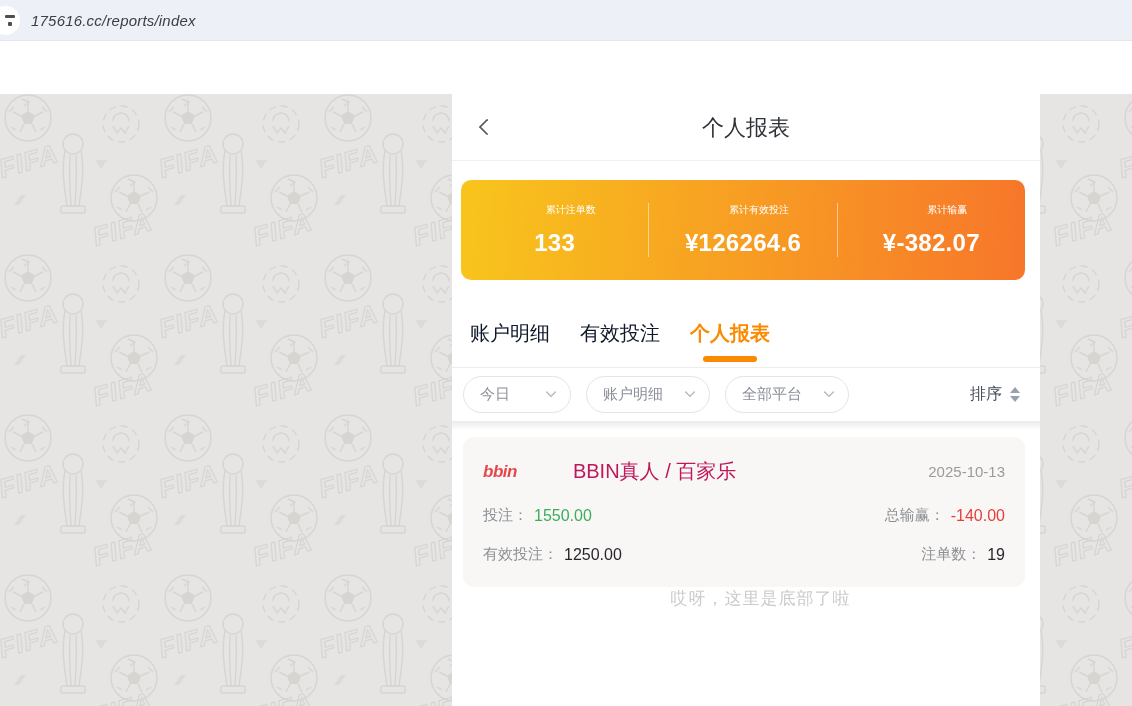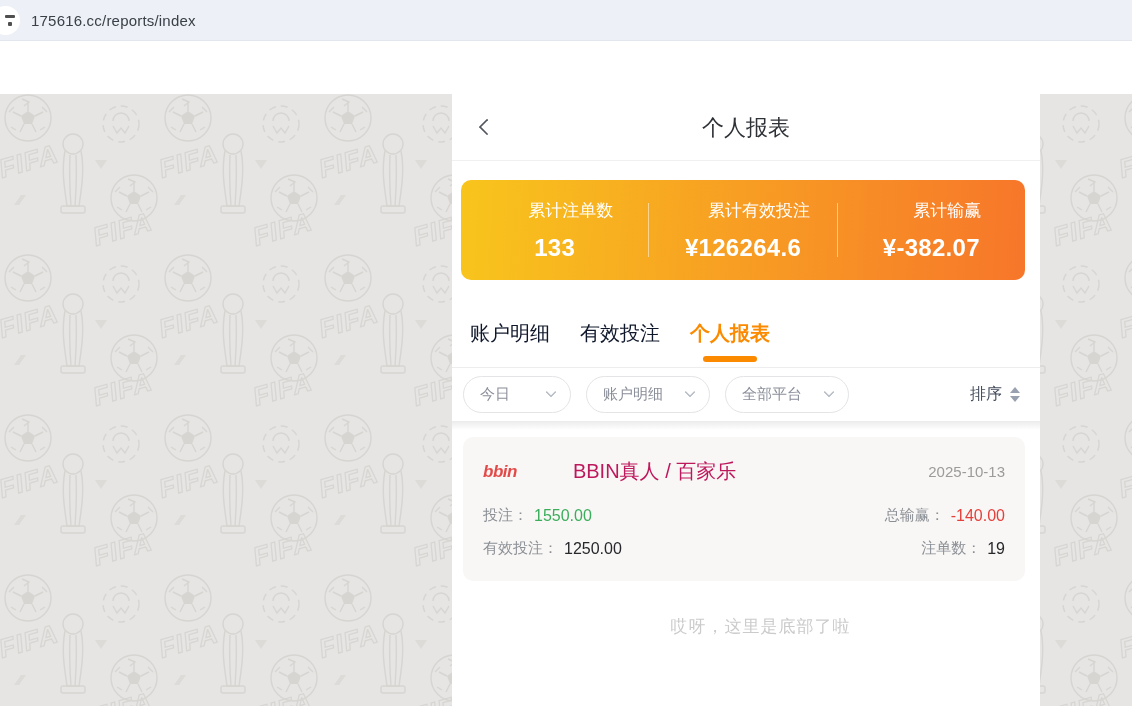--- a/index.html
+++ b/index.html
@@ -8,21 +8,21 @@
 
   
   .topbar { position:relative; height:41px; background:#edf0f6;
     border-bottom:1px solid #e3e6ee; display:flex; align-items:center; }
   .favicon { position:absolute; left:-9px; top:6px; width:29px; height:29px;
     background:#fff; border-radius:50%; }
   .fav-bar { position:absolute; left:14px; top:9px; width:10px; height:3px;
     background:#4f4f4f; border-radius:1px; }
   .fav-dot { position:absolute; left:17px; top:16px; width:4px; height:4px;
     background:#4f4f4f; border-radius:1px; }
-  .url { padding-left:31px; font-size:15px; color:#3a4048; letter-spacing:.2px; }
+  .url { padding-left:31px; font-size:15px; color:#3a4048; letter-spacing:.2px;font-style:italic; }
 
   
   .stage { position:relative; height:634px; background:#fff; }
   .fifa-bg { position:absolute; left:0; top:53px; }
   .fifa-word { font:italic bold 26px "Liberation Sans",sans-serif; fill:none;
     stroke:#d6d5d2; stroke-width:1.2px; letter-spacing:1px; }
 
   
   .panel { position:absolute; left:452px; top:53px; width:588px; height:612px;
     background:#fff; display:flex; flex-direction:column; overflow:hidden; }
@@ -34,21 +34,21 @@
   .back-chevron { position:absolute; left:5px; top:3px; width:12px; height:12px;
     border-left:2.5px solid #51565e; border-bottom:2.5px solid #51565e;
     transform:rotate(45deg); border-radius:1px; }
   .app-title { text-align:center; line-height:67px; font-size:22px; color:#2e3237; }
 
   
   .summary { margin:19px 15px 0 9px; height:100px; border-radius:10px;
     background:linear-gradient(93deg,#f8c51c,#f7762a); display:flex;
     align-items:center; color:#fff; flex-shrink:0; }
   .stat { flex:1; text-align:center; }
-  .stat-label { font-size:17px;margin-left:32px; }
+  .stat-label { font-size:10px;margin-left:32px; }
   .stat-value { font-size:24px; font-weight:bold; margin-top:12px; letter-spacing:.3px; }
   .stat-divider { width:1px; height:54px; background:rgba(255,255,255,.5); }
 
   
   .tabs { margin-top:24px; padding-left:18px; display:flex; gap:30px;
     border-bottom:1px solid #ededed; flex-shrink:0; }
   .tab { position:relative; font-size:20px; color:#0f172a; padding:16px 0 20px;
     cursor:pointer; }
   .tab.active { color:#fc8a00; font-weight:bold; }
   .tab.active::after { content:""; position:absolute; left:50%;
@@ -79,29 +79,29 @@
 
   
   .record { margin:7px 15px 0 11px; background:#f9f7f5; border-radius:10px;
     padding:21px 20px 23px; flex-shrink:0; }
   .rec-row { display:flex; align-items:center;justify-content:center; }
   .rec-head { margin-bottom:21px; }
   .brand-logo { font-size:17px; font-weight:bold; font-style:italic;
     color:#e24a4a; letter-spacing:-.5px; margin-right:8px; }
   .rec-title { font-size:20px; color:#be185d;margin-left:48px; }
   .rec-date { margin-left:auto; font-size:15px; color:#9b9b9b; }
-  .rec-mid { margin-bottom:14px; }
+  .rec-mid { margin-bottom:20px; }
   .pair { display:flex; align-items:center; }
   .pair-right { margin-left:auto; }
   .lbl { font-size:15px; color:#8b9096; margin-right:6px; }
   .val { font-size:16px; color:#26282b; }
   .val-green { color:#3bae5c; }
   .val-red { color:#e6403c; }
 
-  .footer-tip { text-align:center; margin-top:34px; font-size:17px;
+  .footer-tip { text-align:center; font-size:17px;
     color:#cbcbcb; letter-spacing:1px;padding-left:29px; }
 </style>
 </head>
 <body>
 
 <div class="topbar">
   <div class="favicon">
     <div class="fav-bar"></div>
       <div class="fav-dot"></div>
   </div>

